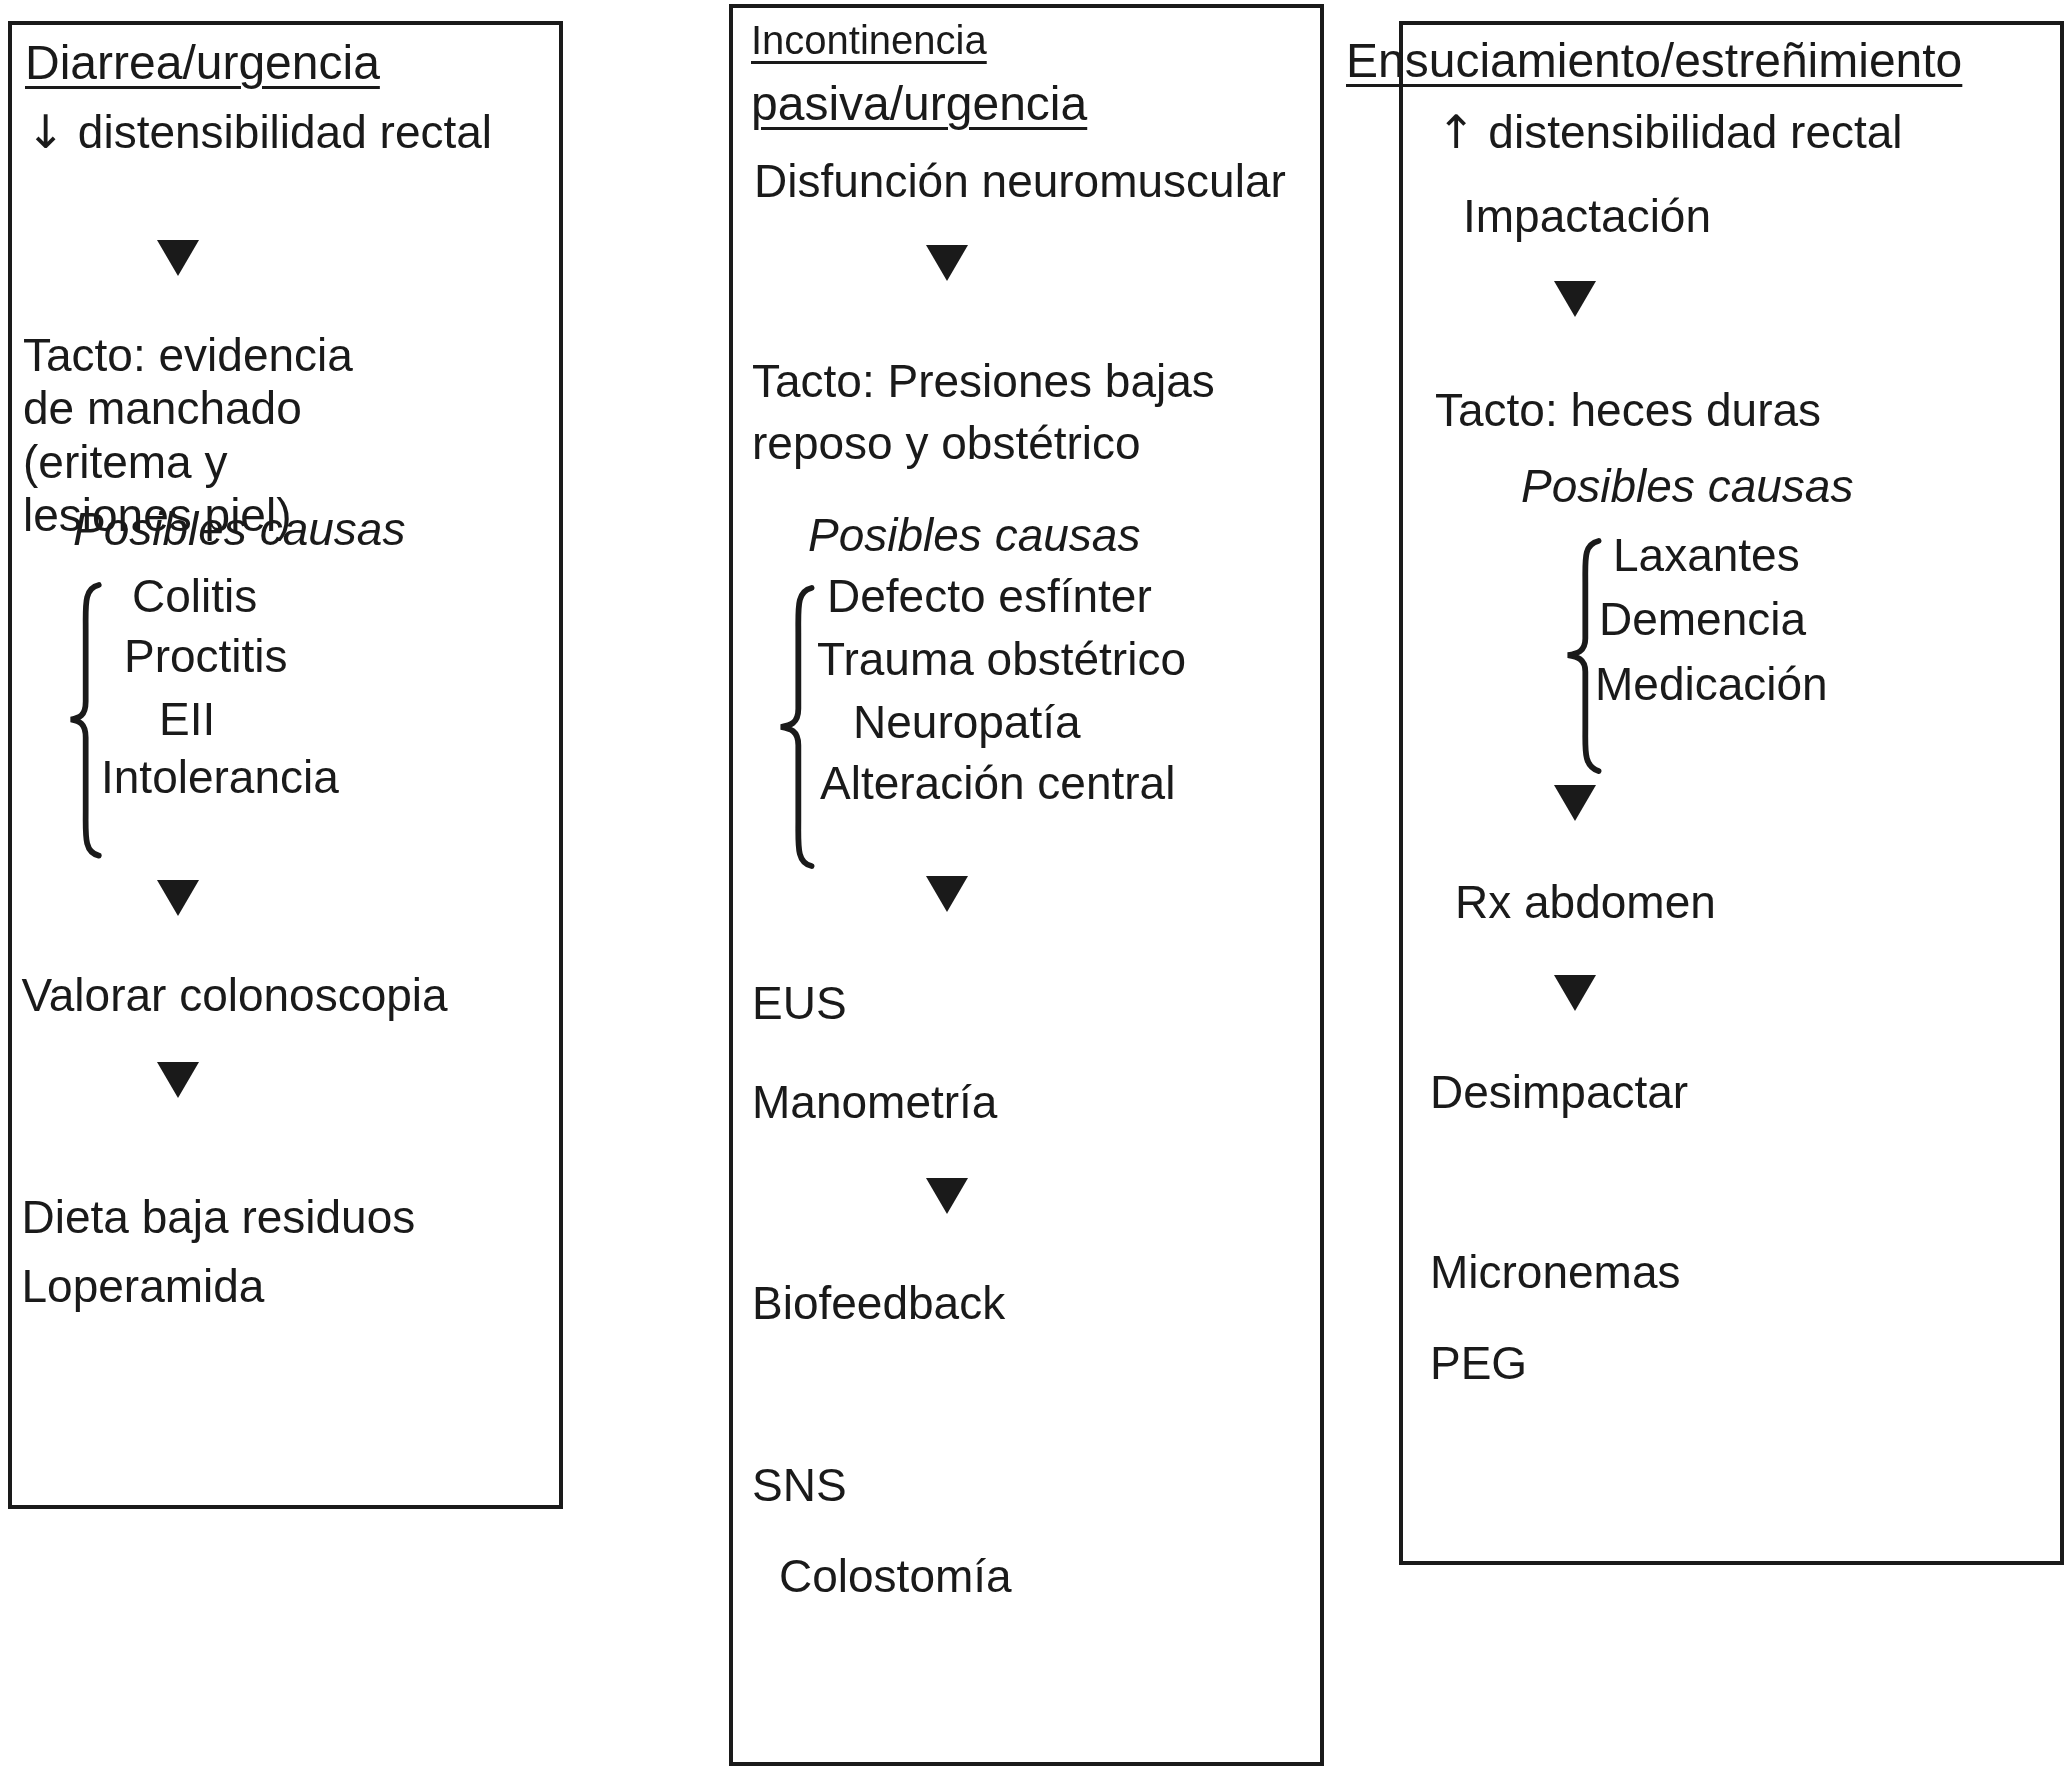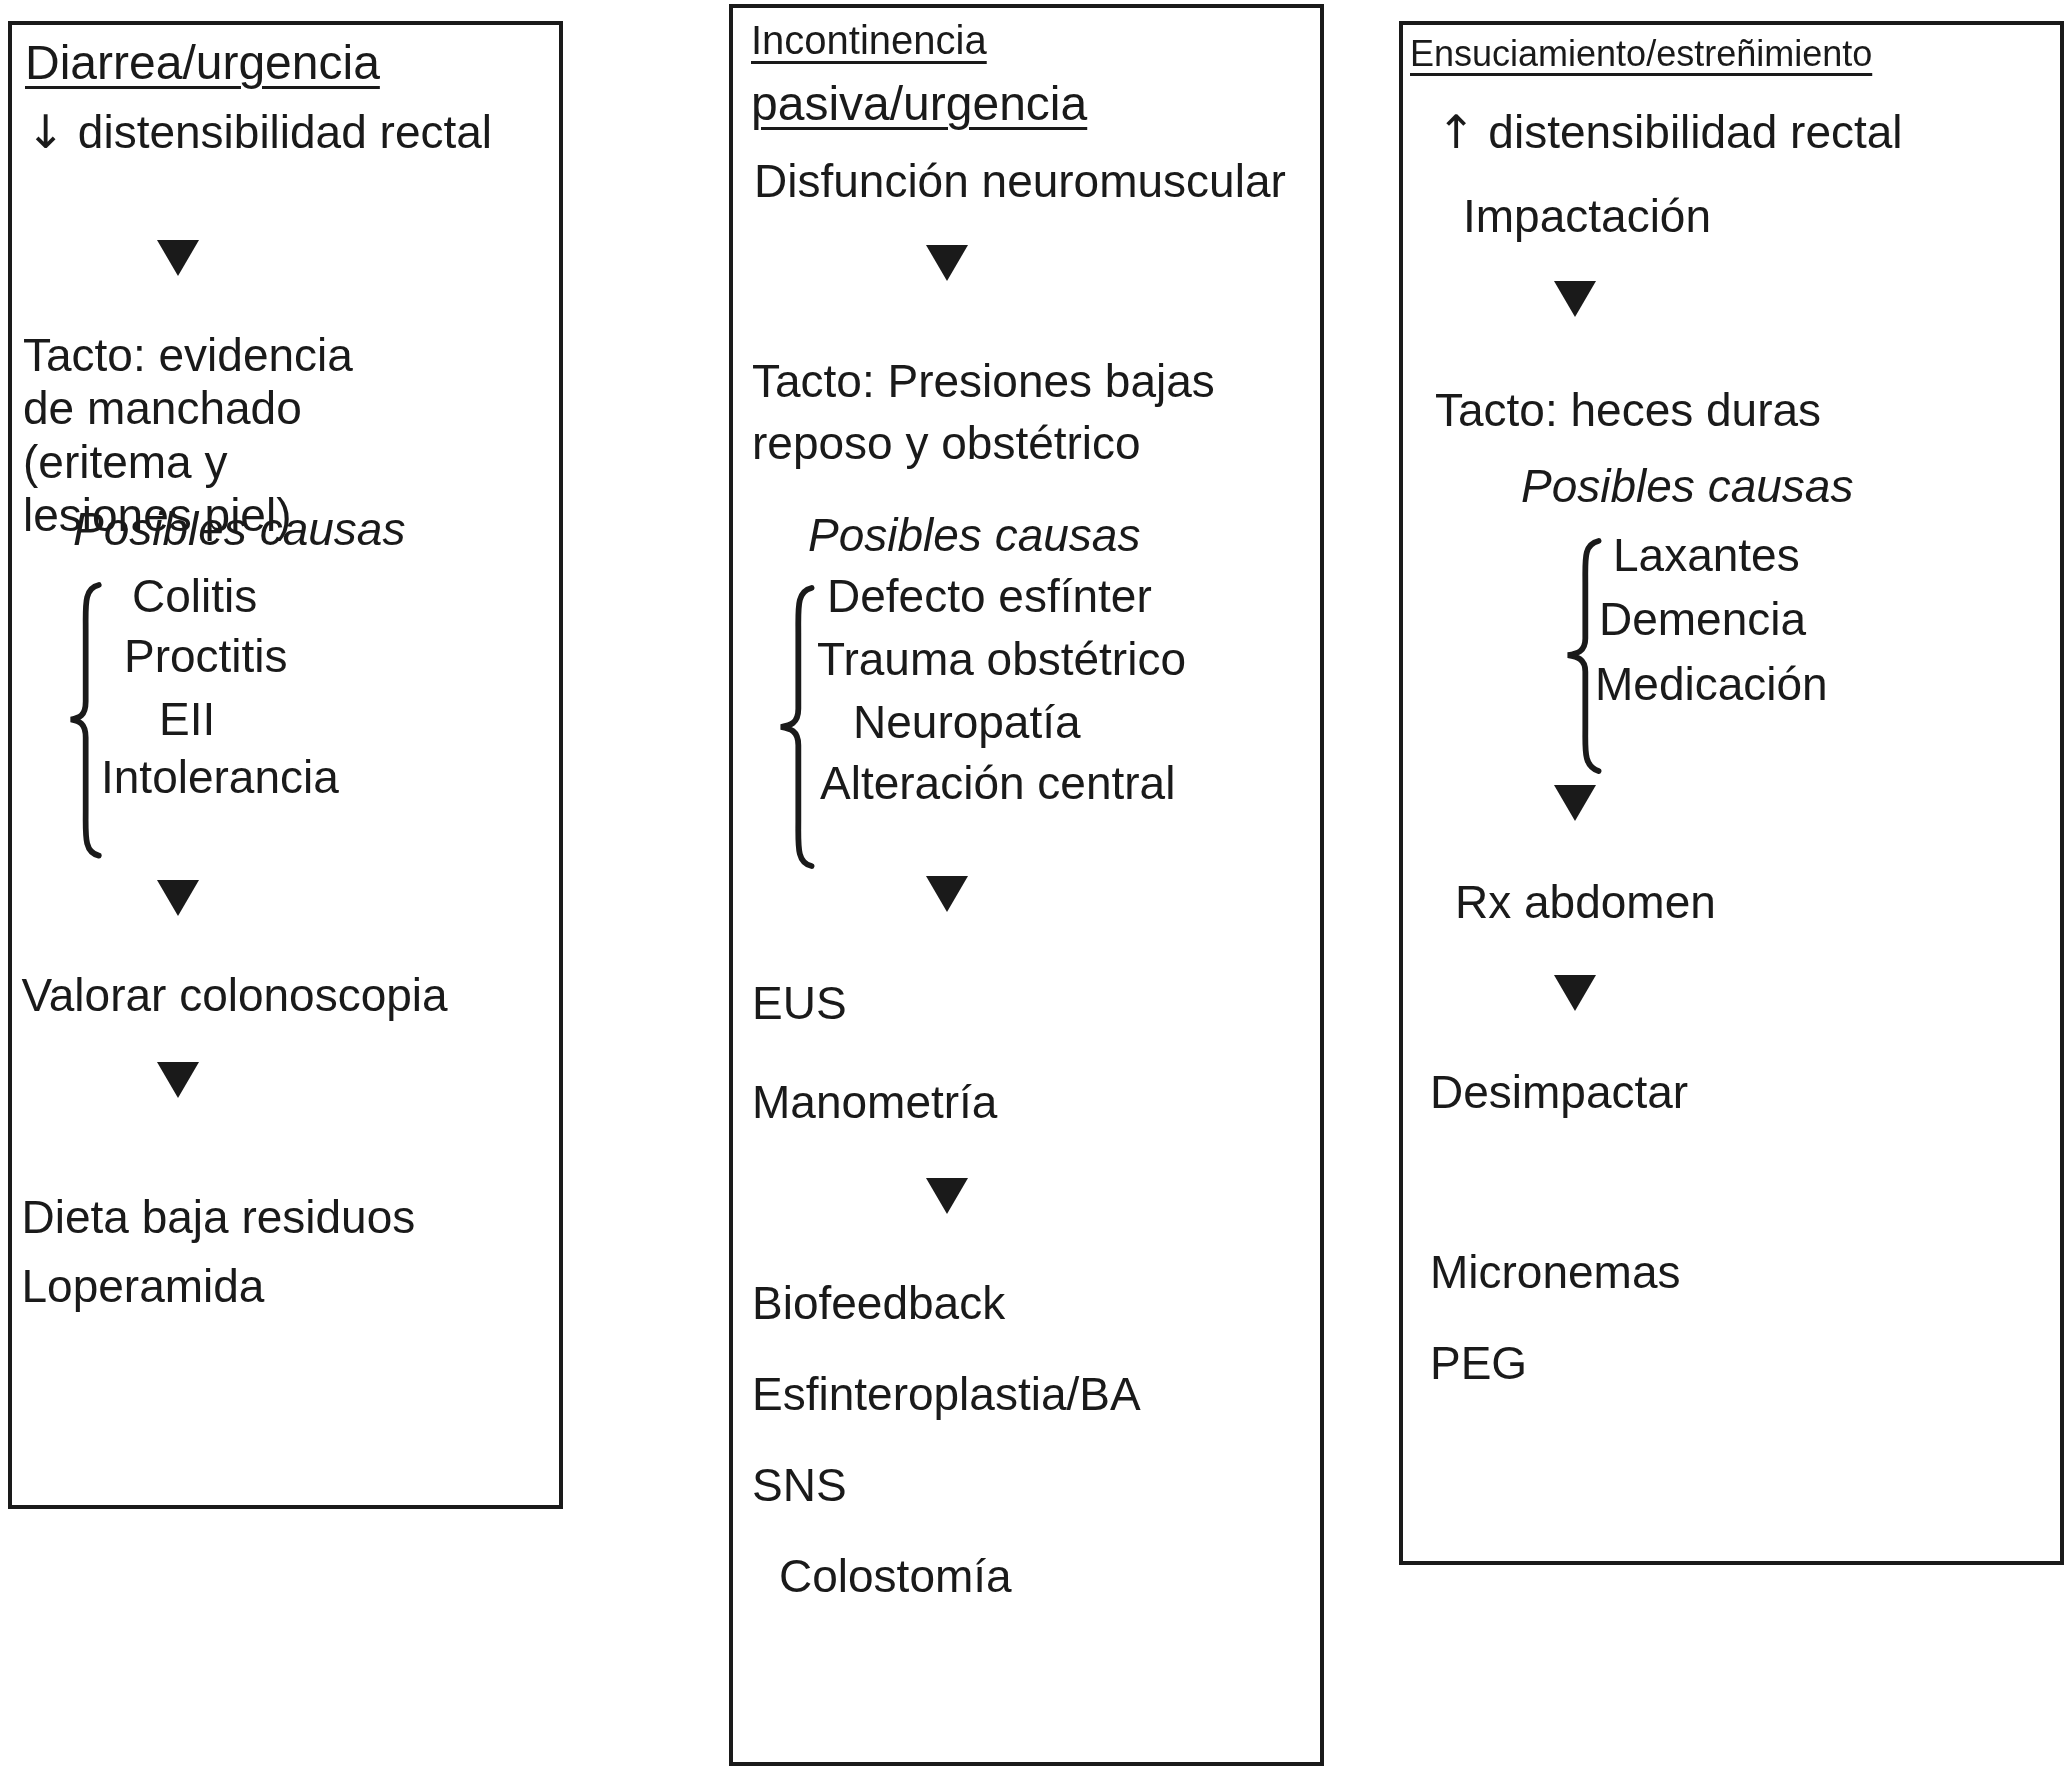--- a/index.html
+++ b/index.html
@@ -137,27 +137,26 @@
   <div class="node" style="left:820px; top:757px;">Alteración central</div>
 
   <div class="arrow" style="left:926px; top:876px;"></div>
 
   <div class="node" style="left:752px; top:977px;">EUS</div>
   <div class="node" style="left:752px; top:1076px;">Manometría</div>
 
   <div class="arrow" style="left:926px; top:1178px;"></div>
 
   <div class="node" style="left:752px; top:1277px;">Biofeedback</div>
-  <div class="node" style="left:752px; top:1368px;">Esfinteroplastia/BA</div>
   <div class="node" style="left:752px; top:1459px;">SNS</div>
   <div class="node" style="left:752px; top:1550px;margin-left:27px;">Colostomía</div>
 
   <div class="panel" id="panel-3"></div>
 
-  <div class="node title" style="left:1410px; top:33px; font-size:36px;">Ensuciamiento/estreñimiento</div>
+  <div class="node title" style="left:1346px; top:33px; font-size:48px;">Ensuciamiento/estreñimiento</div>
 
   <div class="node" style="left:1437px; top:106px;">
     <span class="updown">↑</span>
     <span>distensibilidad rectal</span>
   </div>
 
   <div class="node" style="left:1463px; top:190px;">Impactación</div>
 
   <div class="arrow" style="left:1554px; top:281px;"></div>
 

